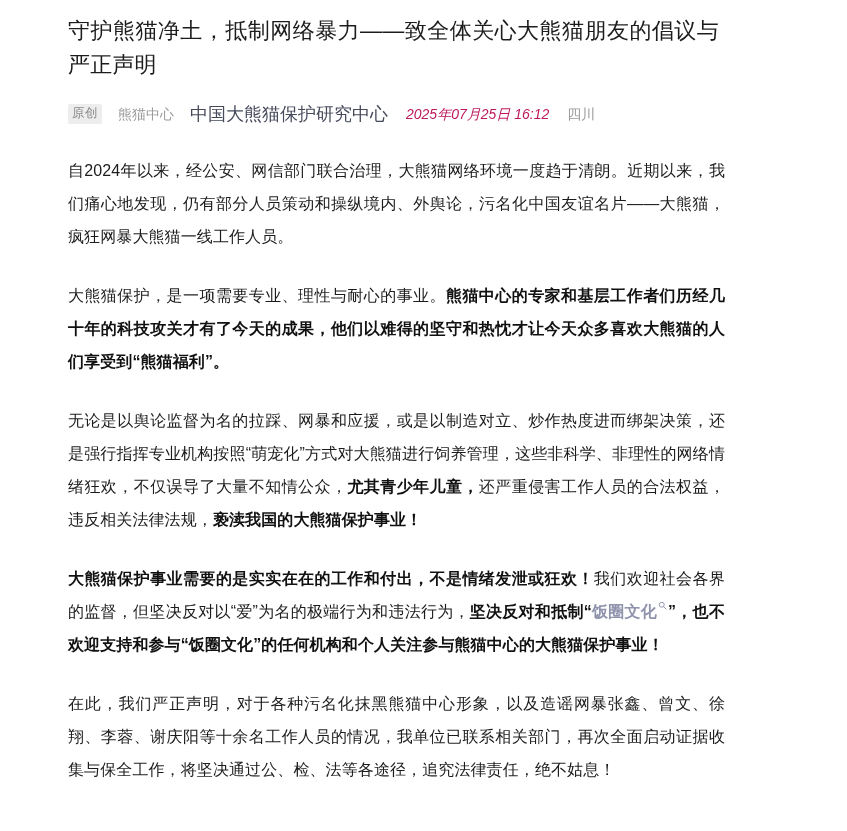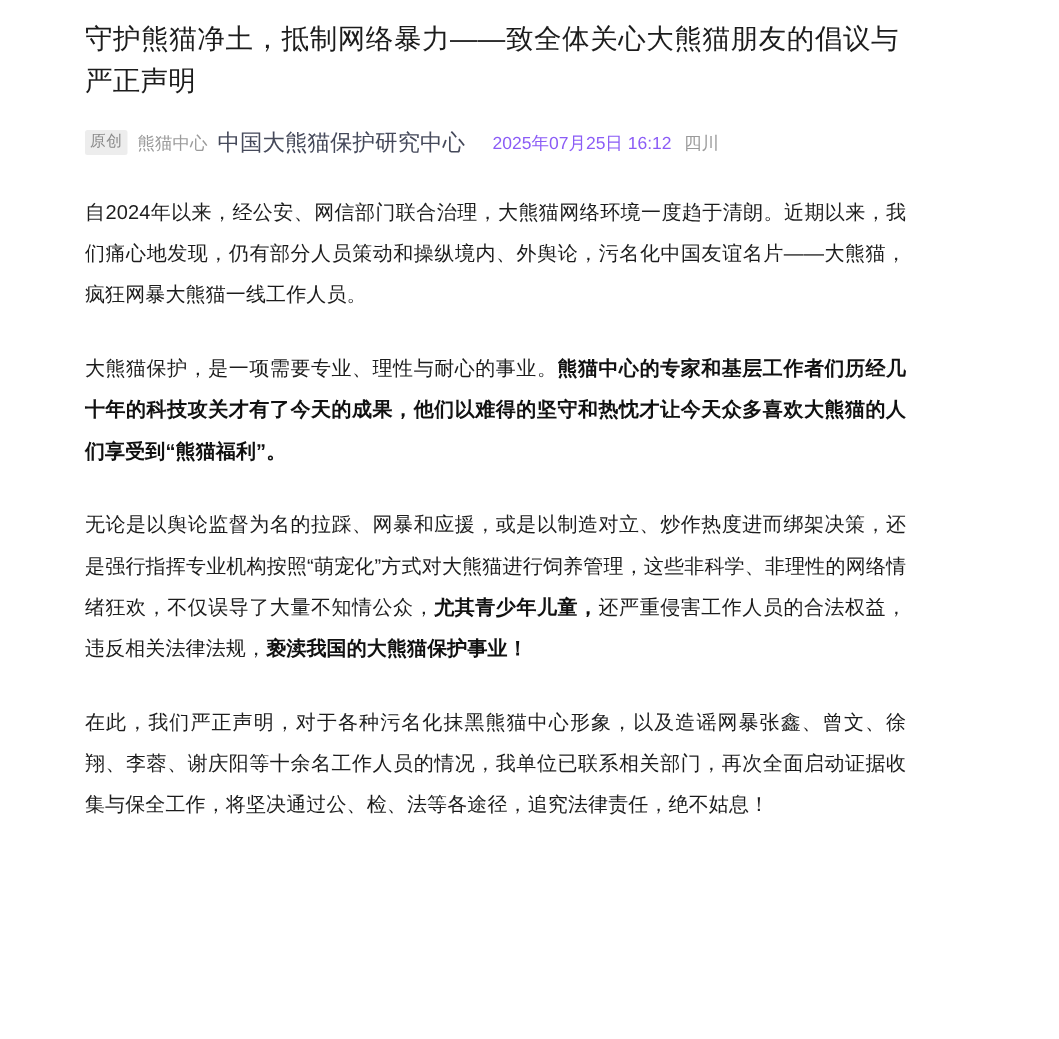--- a/index.html
+++ b/index.html
@@ -36,21 +36,21 @@
     margin: 0 0 22px 0;
     padding-right: 6px;
     text-align: justify;
     text-justify: inter-ideograph;
   }
 
   
   .meta {
     display: flex;
     align-items: center;
-    gap: 8px;
+    gap: 16px;
     margin: 0 0 30px 0;
     font-size: 14px;
     line-height: 20px;
     white-space: nowrap;
   }
   .meta-badge {
     display: inline-block;
     background: #ededed;
     color: #8a8a8a;
     font-size: 12.5px;
@@ -62,23 +62,24 @@
   .meta-author {
     color: #9a9a9a;
     font-size: 14px;
     text-align: right;
   }
   .meta-org {
     color: #45495a;
     font-size: 18px;
   }
   .meta-date {
-    color: #8b5cf6;
+    color: #be185d;
     font-size: 14px;
-    margin-left: 14px;
+    margin-left: 2px;
+    font-style: italic;
   }
   .meta-loc {
     color: #9a9a9a;
     font-size: 14px;
     margin-left: 2px;
     text-align: center;
   }
 
   
   .body p {
@@ -138,18 +139,22 @@
     </div>
 
     <div class="body">
 
       <p><span>自2024年以来，经公安、网信部门联合治理，大熊猫网络环境一度趋于清朗。近期以来，我们痛心地发现，仍有部分人员策动和操纵境内、外舆论，污名化中国友谊名片——大熊猫，疯狂网暴大熊猫一线工作人员。</span></p>
 
       <p><span>大熊猫保护，是一项需要专业、理性与耐心的事业。</span><b>熊猫中心的专家和基层工作者们历经几十年的科技攻关才有了今天的成果，他们以难得的坚守和热忱才让今天众多喜欢大熊猫的人们享受到“熊猫福利”。</b></p>
 
       <p><span>无论是以舆论监督为名的拉踩、网暴和应援，或是以制造对立、炒作热度进而绑架决策，还是强行指挥专业机构按照“萌宠化”方式对大熊猫进行饲养管理，这些非科学、非理性的网络情绪狂欢，不仅误导了大量不知情公众，</span><b>尤其青少年儿童，</b><span>还严重侵害工作人员的合法权益，违反相关法律法规，</span><b>亵渎我国的大熊猫保护事业！</b></p>
 
+      <p><b>大熊猫保护事业需要的是实实在在的工作和付出，不是情绪发泄或狂欢！</b><span>我们欢迎社会各界的监督，但坚决反对以“爱”为名的极端行为和违法行为，</span><b>坚决反对和抵制“</b><a class="kw-link"><span>饭圈文化</span><span class="kw-icon"><svg viewBox="0 0 12 12" xmlns="http://www.w3.org/2000/svg">
+                <circle cx="5" cy="5" r="3.3" fill="none" stroke="#8f93ac" stroke-width="1.3"></circle>
+                <line x1="7.5" y1="7.5" x2="10.6" y2="10.6" stroke="#8f93ac" stroke-width="1.3" stroke-linecap="round"></line>
+              </svg></span></a><b>”，也不欢迎支持和参与“饭圈文化”的任何机构和个人关注参与熊猫中心的大熊猫保护事业！</b></p>
 
       <p><span>在此，我们严正声明，对于各种污名化抹黑熊猫中心形象，以及造谣网暴张鑫、曾文、徐翔、李蓉、谢庆阳等十余名工作人员的情况，我单位已联系相关部门，再次全面启动证据收集与保全工作，将坚决通过公、检、法等各途径，追究法律责任，绝不姑息！</span></p>
 
     </div>
   </div>
 </div>
 
 </body></html>

